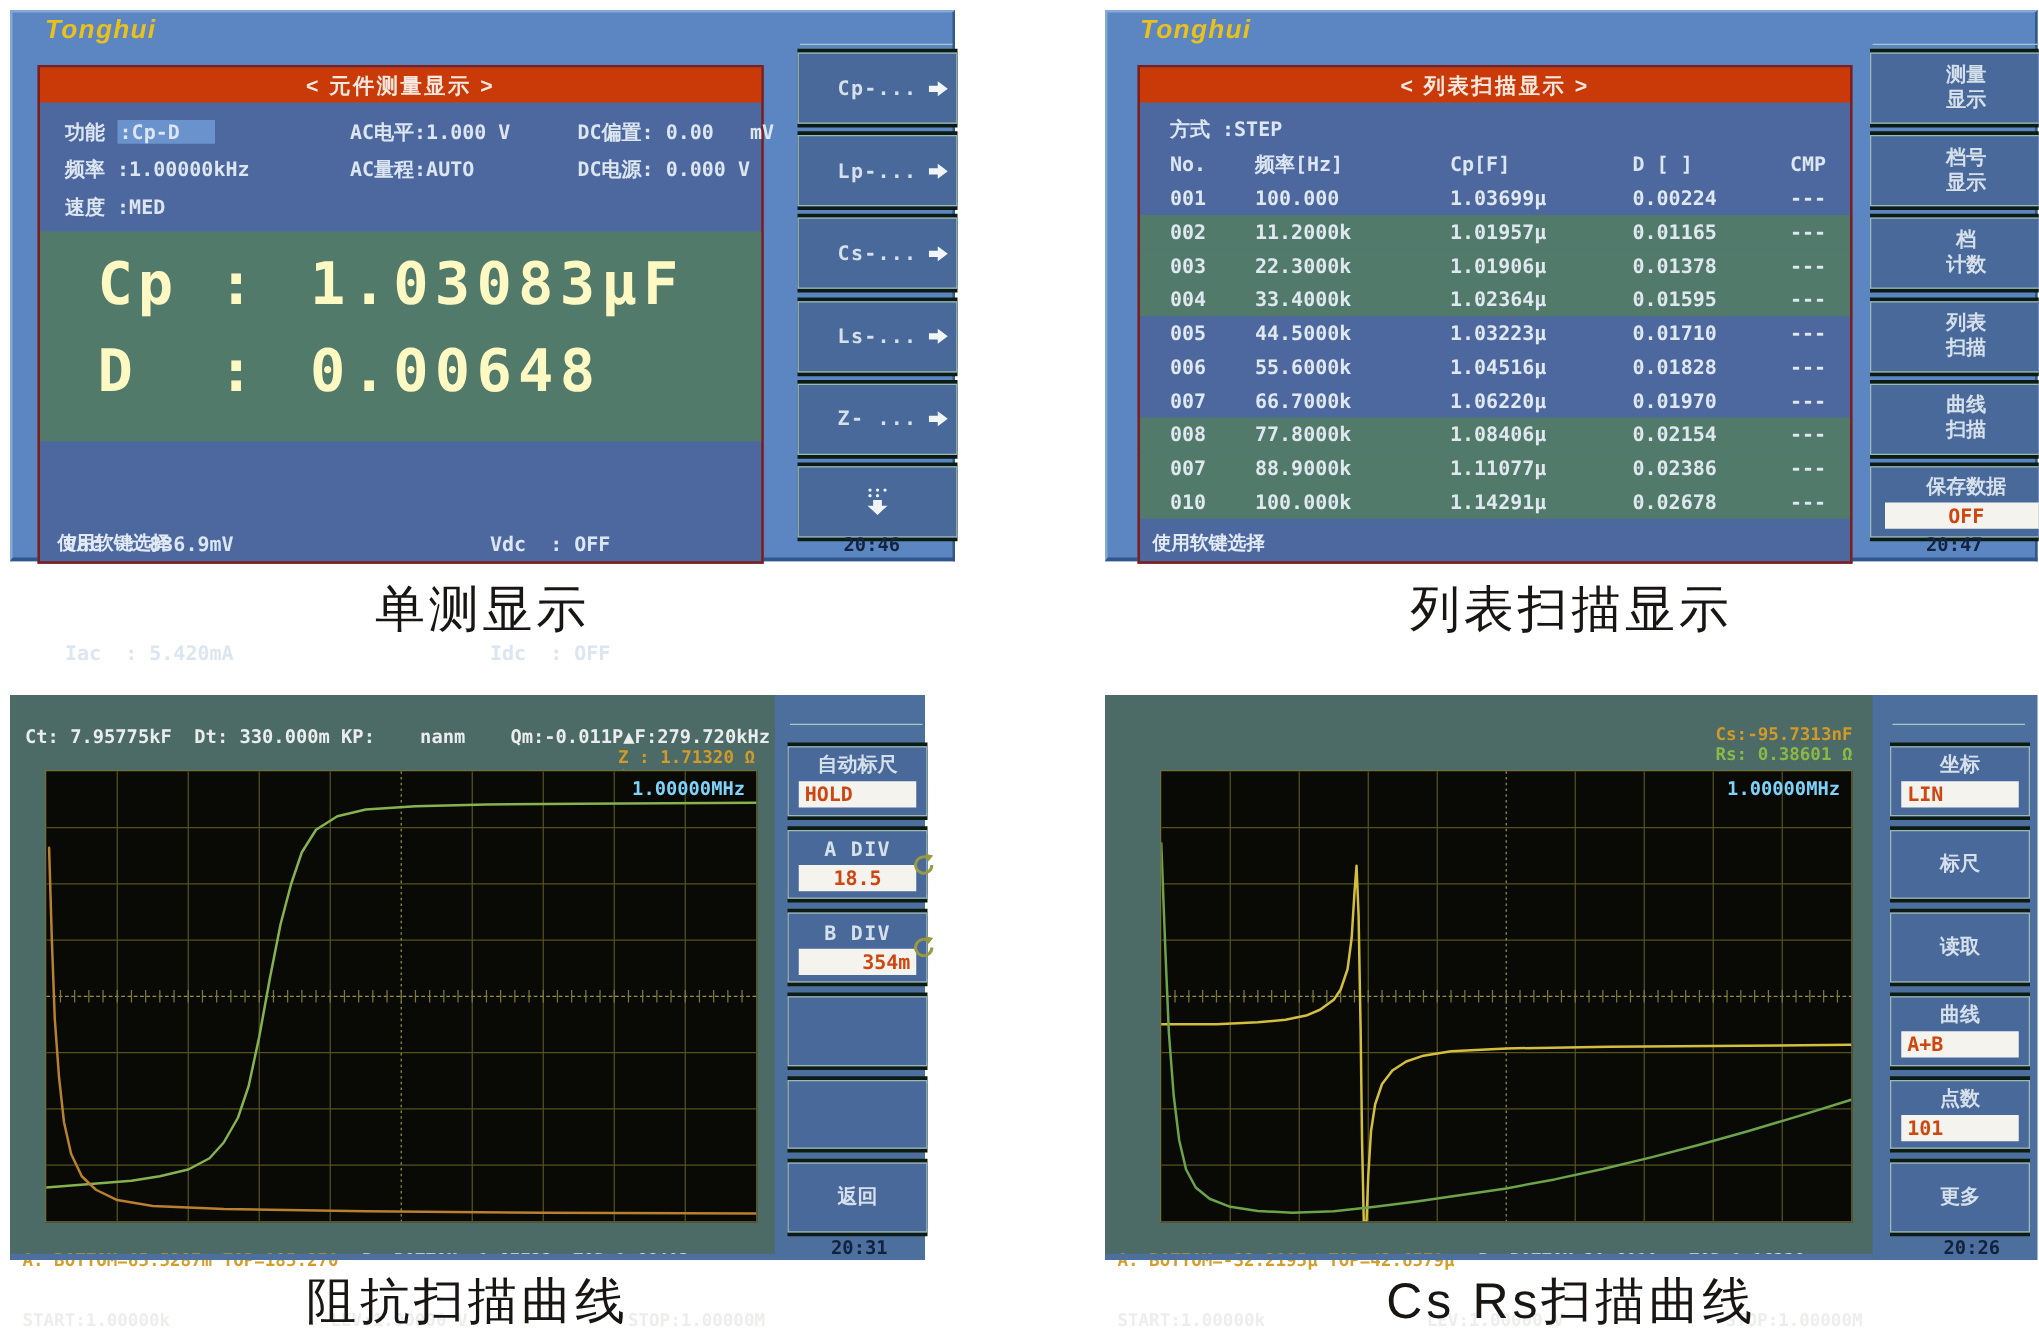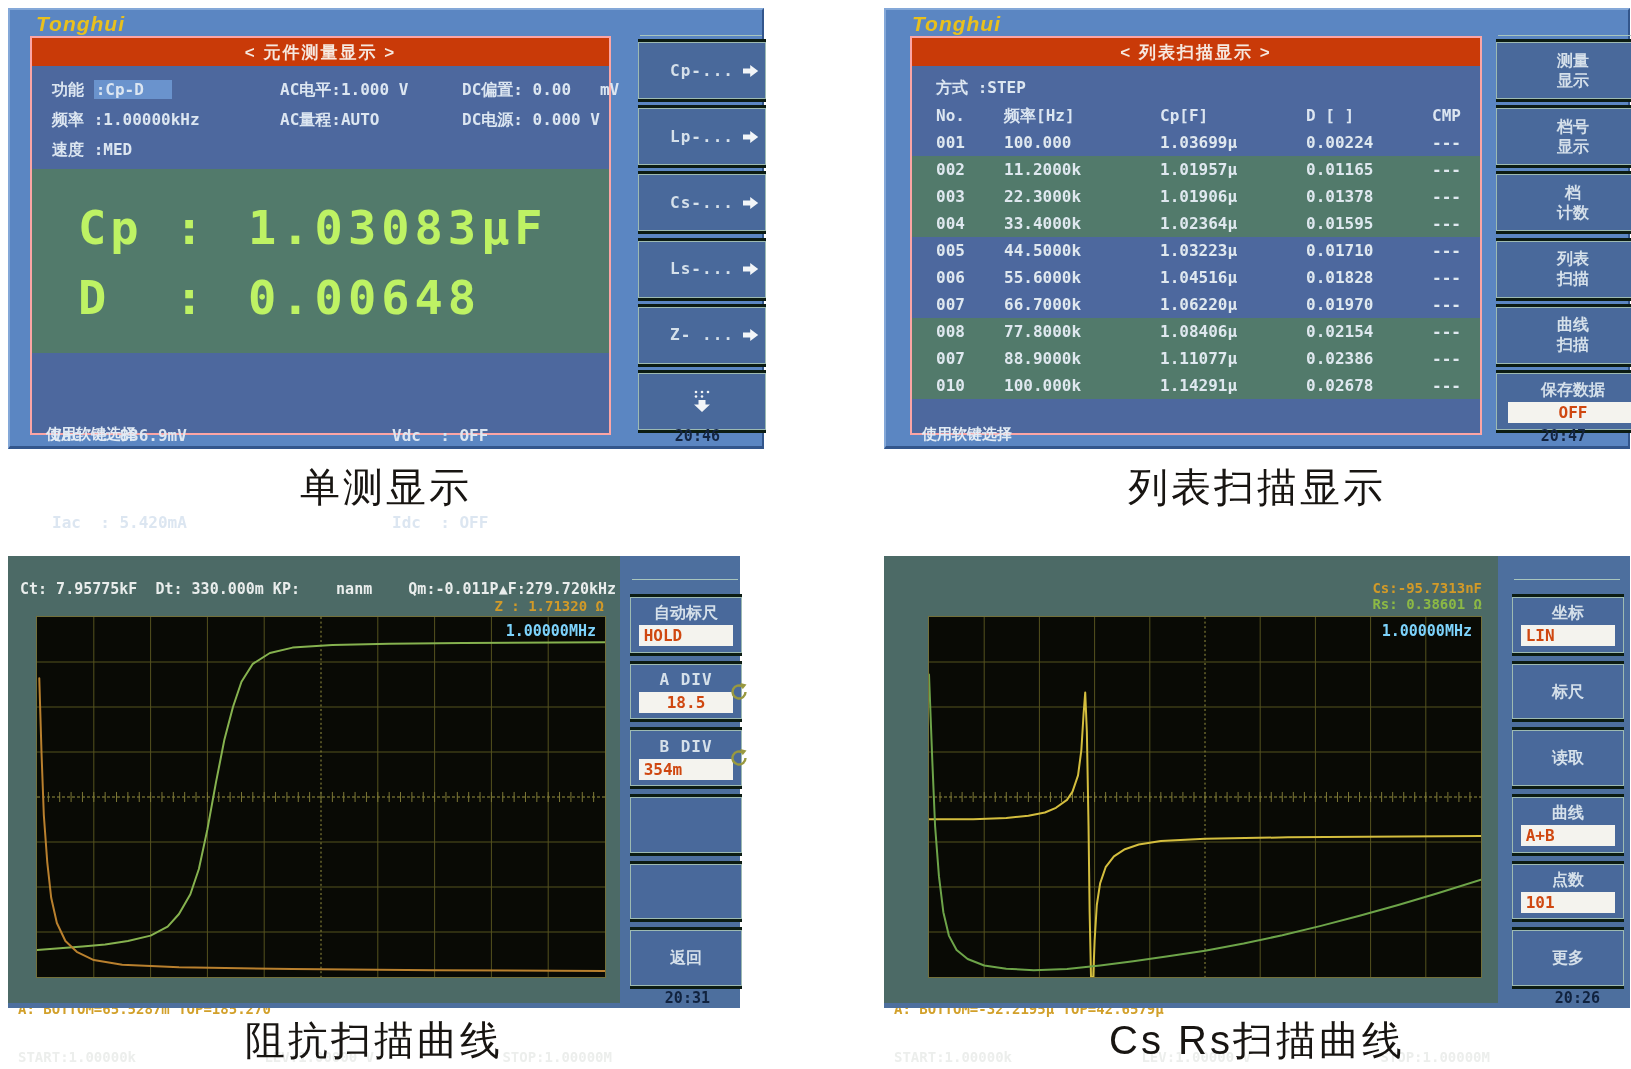--- a/index.html
+++ b/index.html
@@ -9,35 +9,35 @@
   
   .unit{position:absolute;background:#5b86c2;box-sizing:border-box;
         border-top:2px solid #84a8d8;border-left:2px solid #84a8d8;
         border-right:2px solid #33568c;border-bottom:3px solid #33568c;}
   #unit-tl{left:8px;top:8px;width:756px;height:441px;}
   #unit-tr{left:884px;top:8px;width:746px;height:441px;}
 
   .logo{position:absolute;top:2px;left:26px;color:#e9c01c;
         font:italic 700 21px "Liberation Sans",sans-serif;letter-spacing:1px;}
 
-  .screen{position:absolute;top:26px;background:#4d689e;border:2px solid #fca5a5;box-sizing:border-box;}
+  .screen{position:absolute;top:42px;background:#4d689e;border:2px solid #7f1d1d;box-sizing:border-box;}
   #unit-tl .screen{left:20px;width:581px;height:399px;}
   #unit-tr .screen{left:24px;width:572px;height:399px;}
 
   .titlebar{height:28px;background:#c93a08;display:flex;align-items:center;justify-content:center;
             color:#f6e8df;font-size:17px;font-weight:700;letter-spacing:2px;
             font-family:"Liberation Sans",sans-serif;}
 
   .fields{display:grid;grid-template-columns:228px 182px 1fr;
           padding:9px 0 0 20px;color:#dce6f1;font-size:16px;font-weight:700;
           line-height:30px;white-space:pre;}
   .fields .lab,.fields .val{display:inline;}
   .hl{background:#6a93cd;padding:0 28px 0 2px;}
 
-  .bigarea{height:160px;background:#527a6b;color:#bef264;margin-top:4px;padding-top:24px;}
+  .bigarea{height:160px;background:#527a6b;color:#fef9c3;margin-top:4px;padding-top:8px;}
   .bigrow{display:flex;padding-left:46px;font-size:47px;font-weight:700;
           letter-spacing:4px;line-height:70px;white-space:pre;}
   .bigrow .blab{width:170px;}
   .bigrow .bval{letter-spacing:5px;text-align:right;}
 
   .monitor{display:grid;grid-template-columns:340px 1fr;padding:10px 0 0 20px;
            color:#dce6f1;font-size:16px;font-weight:700;line-height:29px;white-space:pre;}
   .monitor .mline{display:block;}
 
   .unit-footer{position:absolute;left:36px;bottom:2px;font-size:15px;font-weight:700;
@@ -52,21 +52,21 @@
 
   .skey{position:relative;height:57px;background:#49699b;border:1px solid #9dbab2;
         box-shadow:0 -3px 0 #0c1c13,0 3px 0 #0c1c13;box-sizing:border-box;
         display:flex;flex-direction:column;align-items:center;justify-content:center;}
   .sk-label{font-size:16px;font-weight:700;color:#d5e0ea;text-align:center;
             white-space:pre-line;line-height:20px;font-family:"Liberation Sans",sans-serif;}
   .sk-label.latin{font-family:"DejaVu Sans Mono",monospace;letter-spacing:1px;}
   .sk-value{margin-top:2px;width:86%;background:#f4f3ee;color:#cf4710;font-weight:700;
             font-size:16px;line-height:21px;padding:0 5px;box-sizing:border-box;
             font-family:"DejaVu Sans Mono",monospace;}
-  .va-left{text-align:left}.va-center{text-align:center}.va-right{text-align:left}
+  .va-left{text-align:left}.va-center{text-align:center}.va-right{text-align:right}
   .sk-icon{position:absolute;right:6px;top:50%;transform:translateY(-50%);line-height:0;}
   .sk-icon.icon-more-down{position:static;transform:none;margin:0 auto;}
   .sk-icon.icon-rotate{right:-8px;}
 
   
   .lst-mode{padding:8px 0 0 24px;color:#dce6f1;font-size:16px;font-weight:700;
             line-height:28px;white-space:pre;}
   .lrow{display:grid;grid-template-columns:68px 156px 146px 126px 1fr;
         padding-left:24px;height:27px;line-height:27px;font-size:16px;font-weight:700;
         color:#dfe8ef;white-space:pre;}

